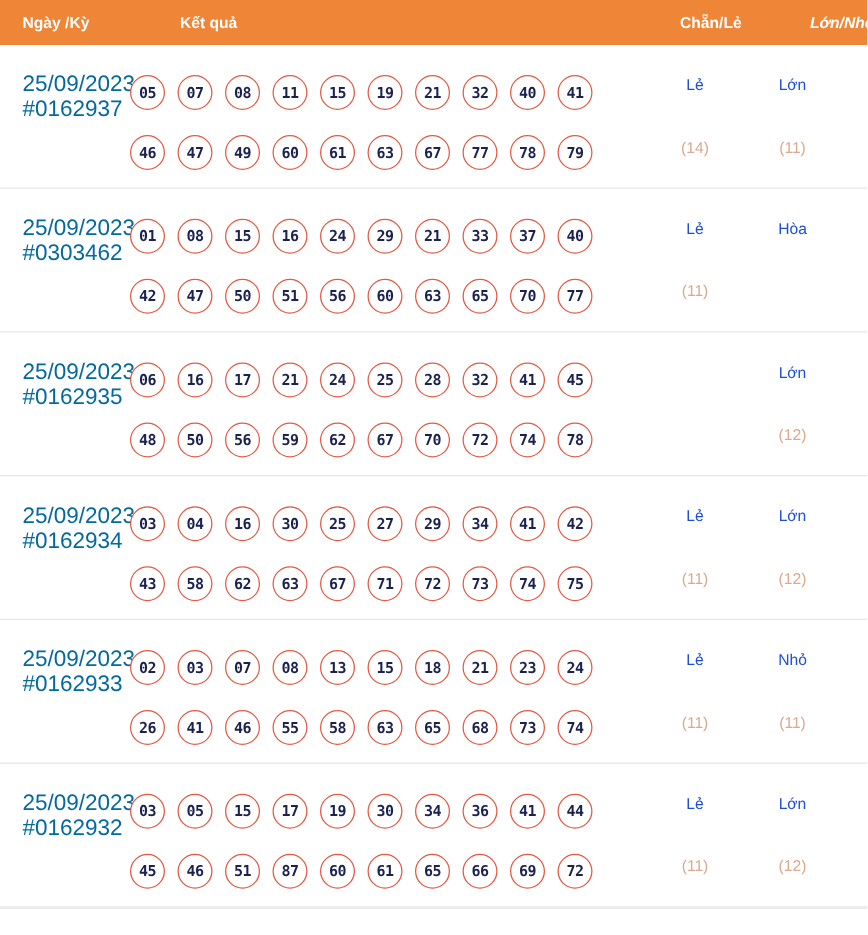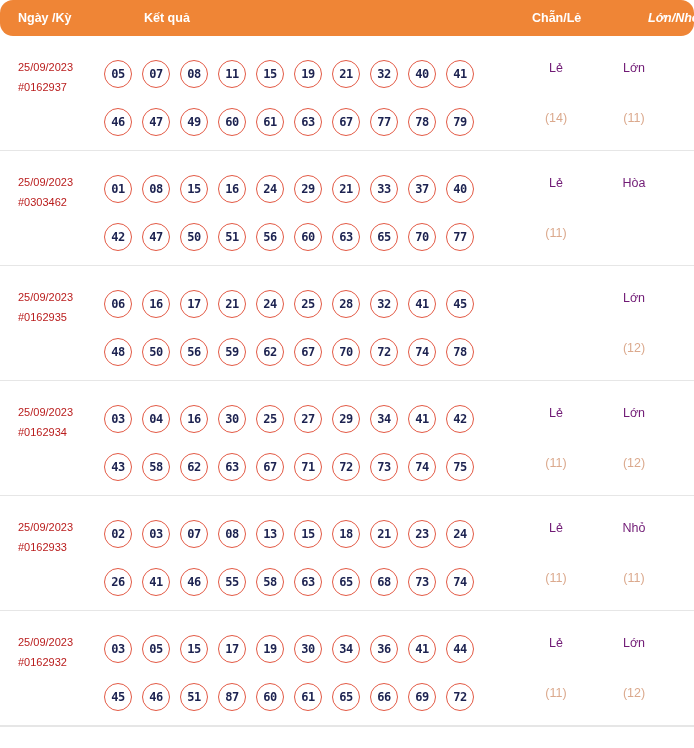--- a/index.html
+++ b/index.html
@@ -22,40 +22,39 @@
   
   .table-header {
     height: 36px;
     background: #ef8536;
     display: flex;
     align-items: center;
     position: relative;
     color: #ffffff;
     font-size: 12.5px;
     font-weight: bold;
-    border-radius: 13px;
   }
   .th-date   { position: absolute; left: 18px; }
   .th-result { position: absolute; left: 108px; padding-left: 36px; }
-  .th-oddeven{ position: absolute; left: 532px; }
+  .th-oddeven{ position: absolute; left: 544px; }
   .th-bigsml { position: absolute; left: 648px; font-style: italic; }
 
   
   .result-row {
     height: 115px;
     position: relative;
     border-bottom: 1px solid #e6e6e6;
   }
 
   .row-meta {
     position: absolute;
     left: 18px;
     top: 21px;
-    color: #b91c1c;
-    font-size: 11px;
+    color: #0369a1;
+    font-size: 18px;
     line-height: 20px;
     white-space: nowrap;
   }
   .row-date { display: block; }
   .row-draw { display: block; }
 
   .balls {
     position: absolute;
     left: 104px;
     top: 14px;
@@ -87,21 +86,21 @@
   .stat {
     position: absolute;
     top: 21px;
     width: 60px;
     text-align: center;
     font-size: 12.5px;
     line-height: 22px;
   }
   .stat-oddeven { left: 526px; }
   .stat-bigsml  { left: 604px; }
-  .stat-label { display: block; color: #701a75; }
+  .stat-label { display: block; color: #1d4ed8; }
   .stat-count { display: block; color: #dba98d; margin-top: 28px; }
   .stat-count:empty { display: none; }
 
   .table-footer {
     height: 60px;
     border-top: 1px solid #e6e6e6;
   }
 </style>
 </head>
 <body>

